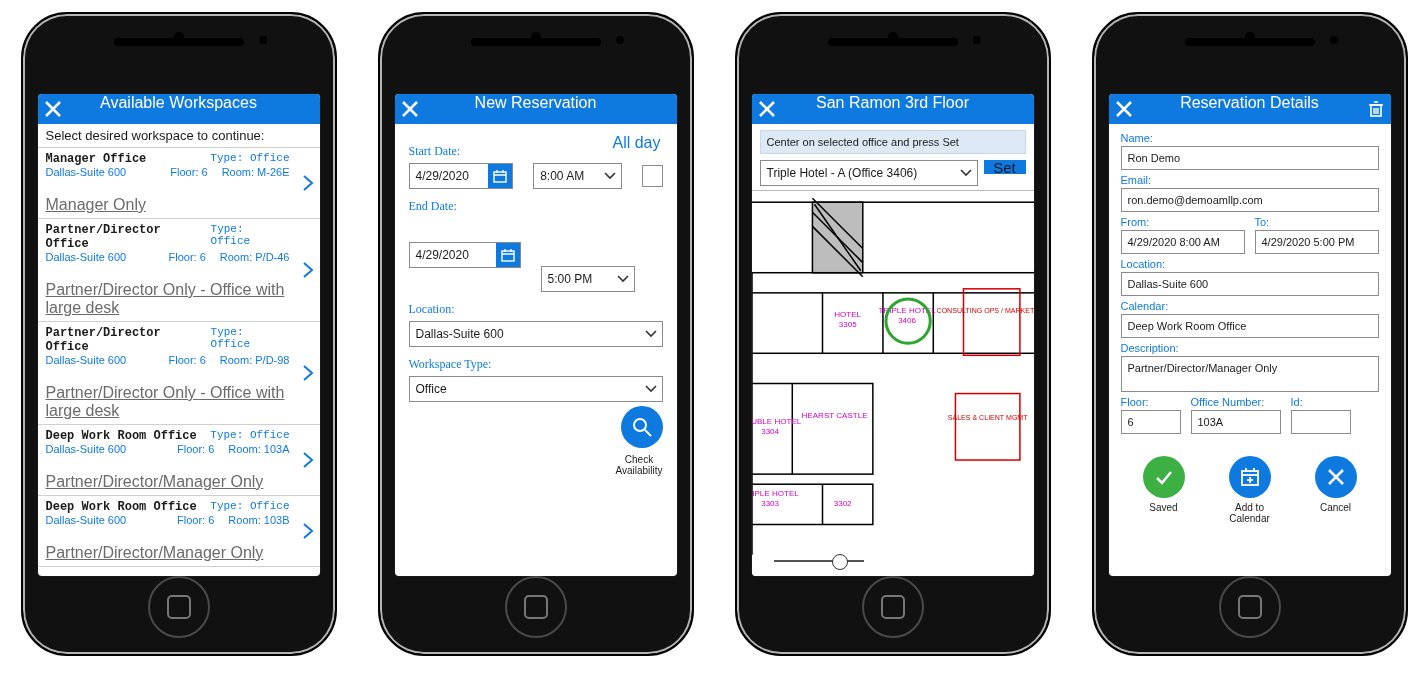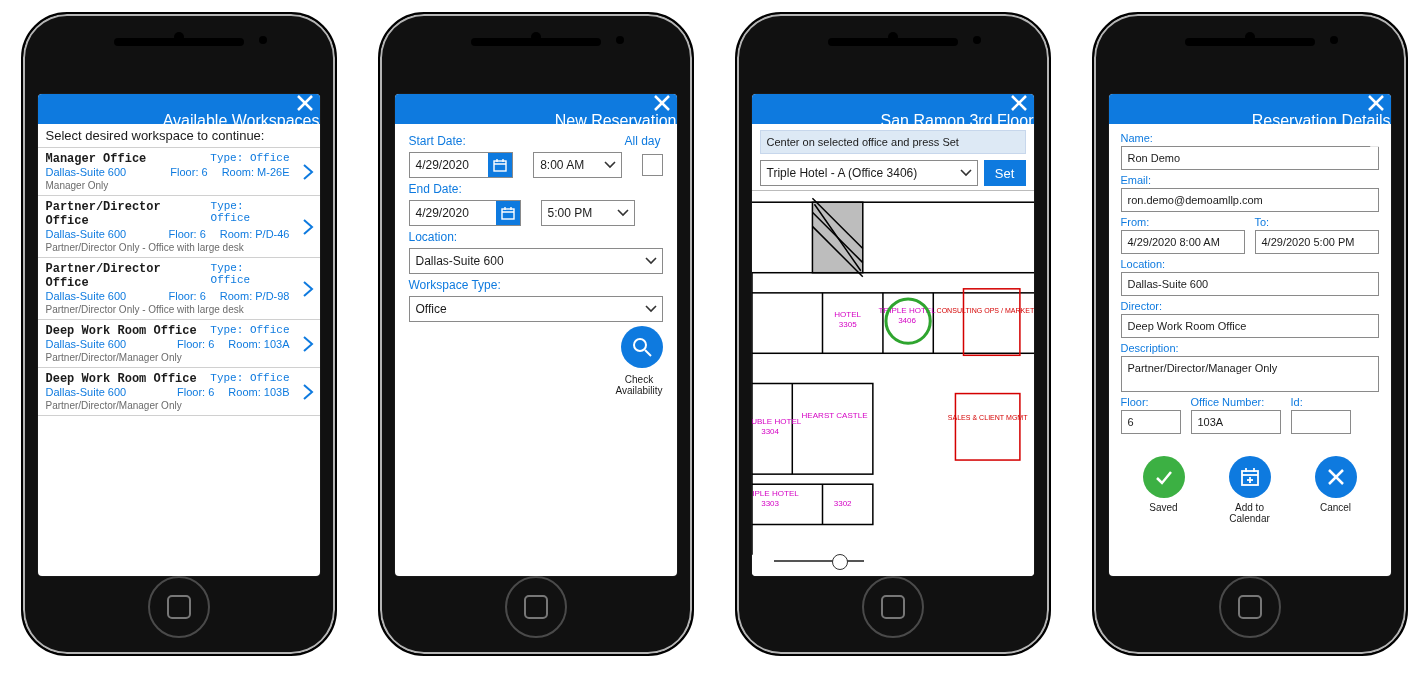--- a/index.html
+++ b/index.html
@@ -14,54 +14,54 @@
   .stage{width:1428px;height:683px;position:relative;display:flex;justify-content:space-around;align-items:flex-start;padding-top:12px;box-sizing:border-box;}
   
   .phone{width:312px;height:640px;background:#111;border:2px solid #000;border-radius:46px;position:relative;box-shadow:0 0 0 2px #b5b5b5 inset;}
   .phone .notch{position:absolute;top:24px;left:50%;transform:translateX(-50%);width:130px;height:8px;background:#000;border-radius:6px;}
   .phone .earcam{position:absolute;top:18px;left:50%;transform:translateX(-50%);width:10px;height:10px;border-radius:50%;background:#000;}
   .phone .earcam2{position:absolute;top:22px;left:calc(50% + 80px);width:8px;height:8px;border-radius:50%;background:#000;}
   .screen{position:absolute;top:80px;left:15px;right:15px;bottom:78px;background:#fff;border-radius:4px;overflow:hidden;display:flex;flex-direction:column;box-shadow:0 0 0 1px #191919;}
   .homebar{position:absolute;bottom:16px;left:50%;transform:translateX(-50%);width:58px;height:58px;border:2px solid #4a4a4a;border-radius:50%;}
   .homebar::after{content:"";position:absolute;top:50%;left:50%;width:20px;height:20px;border:2px solid #777;border-radius:5px;transform:translate(-50%,-50%);}
   
-  .hdr{height:30px;background:var(--blue);color:#fff;display:flex;align-items:flex-end;position:relative;font-size:16px;flex-direction:column;}
+  .hdr{height:30px;background:var(--blue);color:#fff;display:flex;align-items:flex-start;position:relative;font-size:16px;}
   .hdr .title{flex:1;text-align:center;}
   .hdr .hicon{width:30px;height:30px;display:flex;align-items:center;justify-content:center;cursor:pointer;}
   .hdr svg{stroke:#fff;fill:#fff;}
   
   .instr{padding:4px 8px;font-size:13px;}
   .wsitem{border-top:1px solid #d0d0d0;padding:4px 6px 4px 8px;position:relative;cursor:pointer;}
   .wsitem:last-child{border-bottom:1px solid #d0d0d0;}
   .wsitem .line1{display:flex;justify-content:space-between;font-weight:bold;font-family:Liberation Mono, monospace;}
   .wsitem .line2{display:flex;color:var(--blue);font-size:11px;}
   .wsitem .line2 .spacer{flex:1;}
-  .wsitem .sub{color:var(--subtle);font-size:10px;margin-top:2px;}
+  .wsitem .sub{color:var(--subtle);font-size:16px;margin-top:18px;text-decoration:underline;}
   .wsitem .type{color:var(--blue);font-weight:normal;font-size:11px;padding-right:24px;}
   .wsitem .chev{position:absolute;right:4px;top:50%;transform:translateY(-50%);}
   .chev svg{display:block;}
   
   .form{padding:10px 14px;display:flex;flex-direction:column;gap:4px;overflow:hidden;}
-  .flabel{color:var(--blue);font-size:12px;}
+  .flabel{color:var(--blue);font-size:12px;margin-top:6px;font-family:Liberation Serif, serif;}
   .row{display:flex;gap:20px;align-items:center;}
   .dateinput{display:flex;border:1px solid #8a8a8a;height:24px;width:110px;}
   .dateinput .dt{padding:0 6px;line-height:24px;flex:1;font-size:12px;}
   .dateinput .cal{width:24px;height:24px;background:var(--blue);display:flex;align-items:center;justify-content:center;}
   .dropdown{border:1px solid #8a8a8a;height:24px;display:flex;align-items:center;justify-content:space-between;padding:0 6px;font-size:12px;cursor:pointer;}
   .chk{width:20px;height:20px;border:1px solid #8a8a8a;cursor:pointer;}
-  .allday{color:var(--blue);margin-left:auto;margin-bottom:-18px;font-size:12px;align-self:flex-end;padding-right:2px;}
+  .allday{color:var(--blue);margin-left:auto;margin-bottom:-18px;font-size:16px;align-self:flex-end;padding-right:2px;}
   .bigbtn-area{flex:1;display:flex;flex-direction:column;align-items:flex-end;justify-content:flex-end;padding-bottom:22px;gap:6px;}
   .circlebtn{width:42px;height:42px;background:var(--blue);border-radius:50%;display:flex;align-items:center;justify-content:center;cursor:pointer;}
   .circlebtn.green{background:var(--green);}
   .circlelabel{font-size:10px;text-align:center;line-height:1.1;}
   
   .maphead{padding:6px 8px 4px 8px;display:flex;flex-direction:column;gap:6px;}
   .hintbar{background:#dde9f5;border:1px solid #c7d7ec;height:22px;display:flex;align-items:center;padding:0 6px;font-size:11px;}
   .setrow{display:flex;gap:6px;}
-  .setbtn{background:var(--blue);color:#ffffff;display:flex;align-items:center;justify-content:center;width:42px;height:26px;font-size:13px;cursor:pointer;}
+  .setbtn{background:var(--blue);color:#0f172a;display:flex;align-items:center;justify-content:center;width:42px;height:14px;font-size:15px;cursor:pointer;}
   .maparea{flex:1;position:relative;overflow:hidden;border-top:1px solid #bbb;background:#fff;}
   .maparea svg{position:absolute;inset:0;}
   .mapslider{position:absolute;left:22px;bottom:14px;width:90px;height:2px;background:#555;}
   .mapslider::before{content:"";position:absolute;top:-6px;left:58px;width:14px;height:14px;border:1px solid #333;border-radius:50%;background:#fff;}
   
   .dform{padding:6px 12px;display:flex;flex-direction:column;gap:2px;overflow:hidden;}
   .dlabel{color:var(--blue);font-size:11px;margin-top:2px;}
   .dinput{border:1px solid #8a8a8a;height:22px;line-height:22px;padding:0 6px;font-size:11px;}
   .drow{display:flex;gap:10px;}
   .drow .col{flex:1;display:flex;flex-direction:column;gap:2px;}
@@ -232,21 +232,21 @@
           <div class="dt">4/29/2020</div>
           <div class="cal">
             <svg width="14" height="14">
                   <rect x="1" y="3" width="12" height="10" fill="none" stroke="#fff" stroke-width="1.4"></rect>
                   <line x1="1" y1="6" x2="13" y2="6" stroke="#fff" stroke-width="1.4"></line>
                   <line x1="4" y1="1" x2="4" y2="4" stroke="#fff" stroke-width="1.4"></line>
                   <line x1="10" y1="1" x2="10" y2="4" stroke="#fff" stroke-width="1.4"></line>
                 </svg>
           </div>
         </div>
-        <div class="dropdown" style="width:80px;">
+        <div class="dropdown" style="width:80px;margin-top:48px;">
           <span>5:00 PM</span>
           <svg width="10" height="6">
                 <polyline points="0,0 5,5 10,0" fill="none" stroke="#333" stroke-width="1.6"></polyline>
               </svg>
         </div>
       </div>
 
       <div class="flabel">Location:</div>
       <div class="dropdown">
         <span>Dallas-Suite 600</span>
@@ -394,21 +394,21 @@
         </div>
         <div class="col">
           <div class="dlabel">To:</div>
           <div class="dinput">4/29/2020 5:00 PM</div>
         </div>
       </div>
 
       <div class="dlabel">Location:</div>
       <div class="dinput">Dallas-Suite 600</div>
 
-      <div class="dlabel">Director:</div>
+      <div class="dlabel">Calendar:</div>
       <div class="dinput">Deep Work Room Office</div>
 
       <div class="dlabel">Description:</div>
       <div class="dinput" style="height:34px;">Partner/Director/Manager Only</div>
 
       <div class="drow">
         <div class="col" style="flex:0 0 60px;">
           <div class="dlabel">Floor:</div>
           <div class="dinput">6</div>
         </div>

